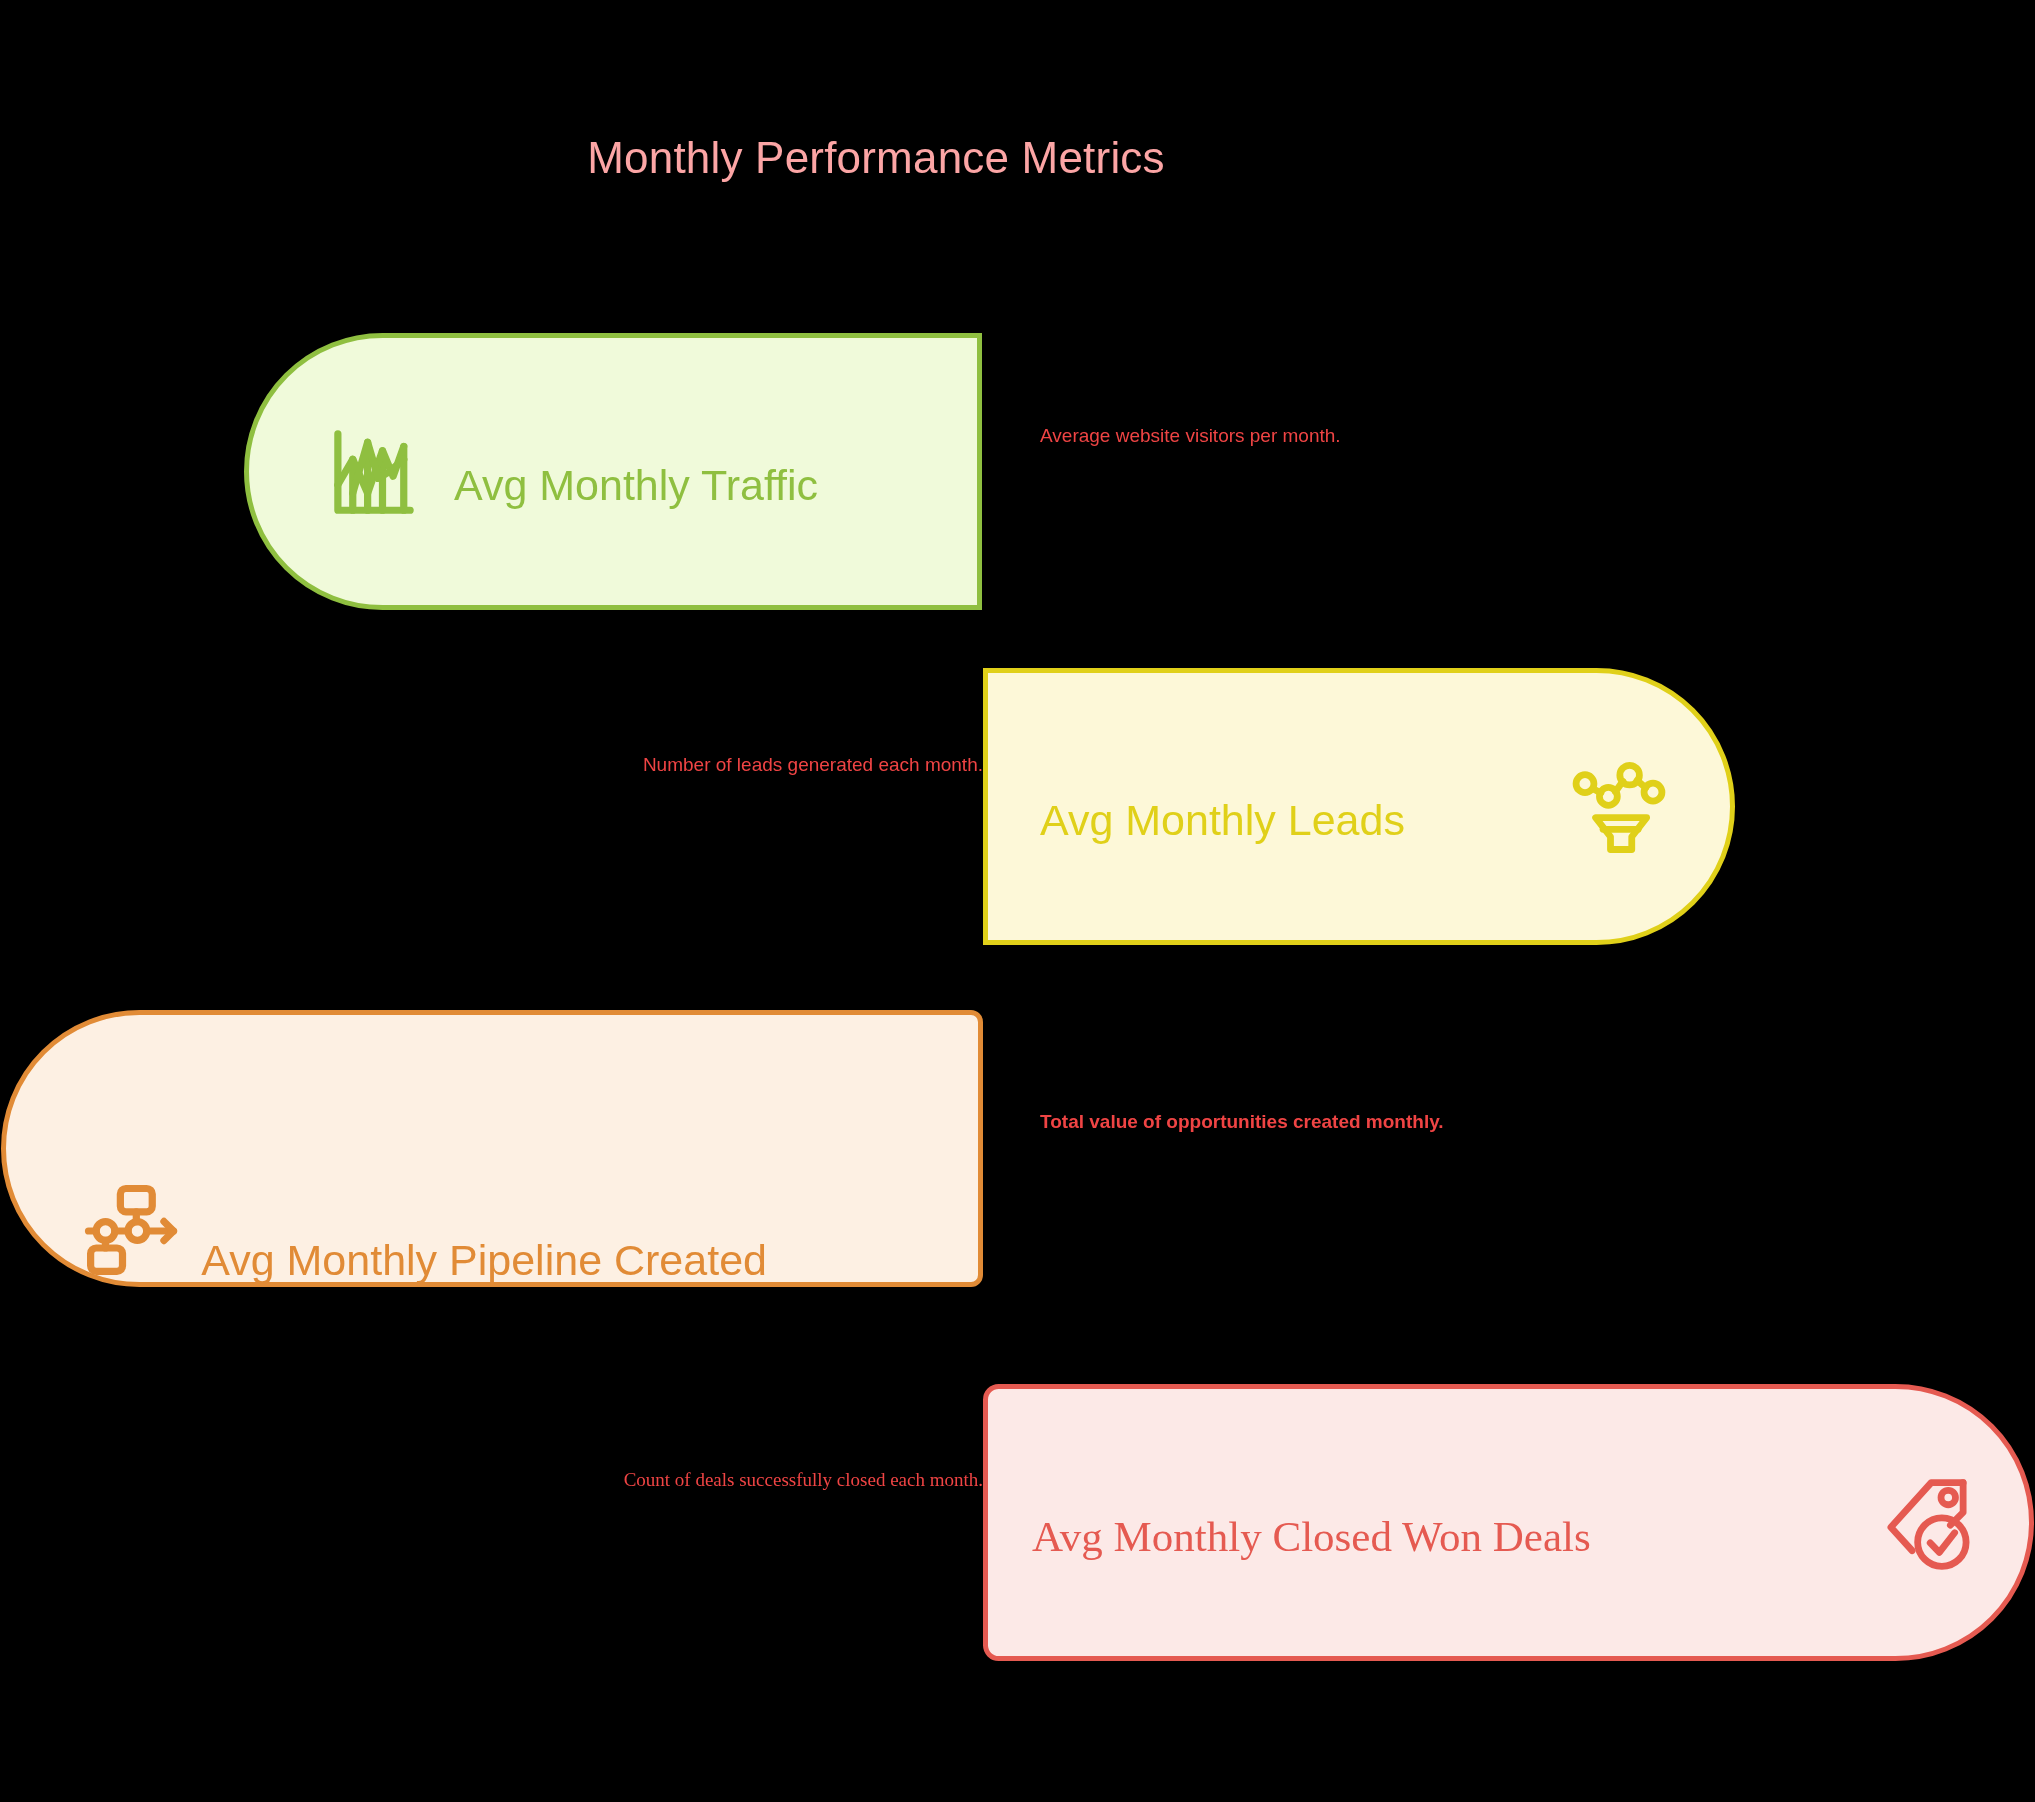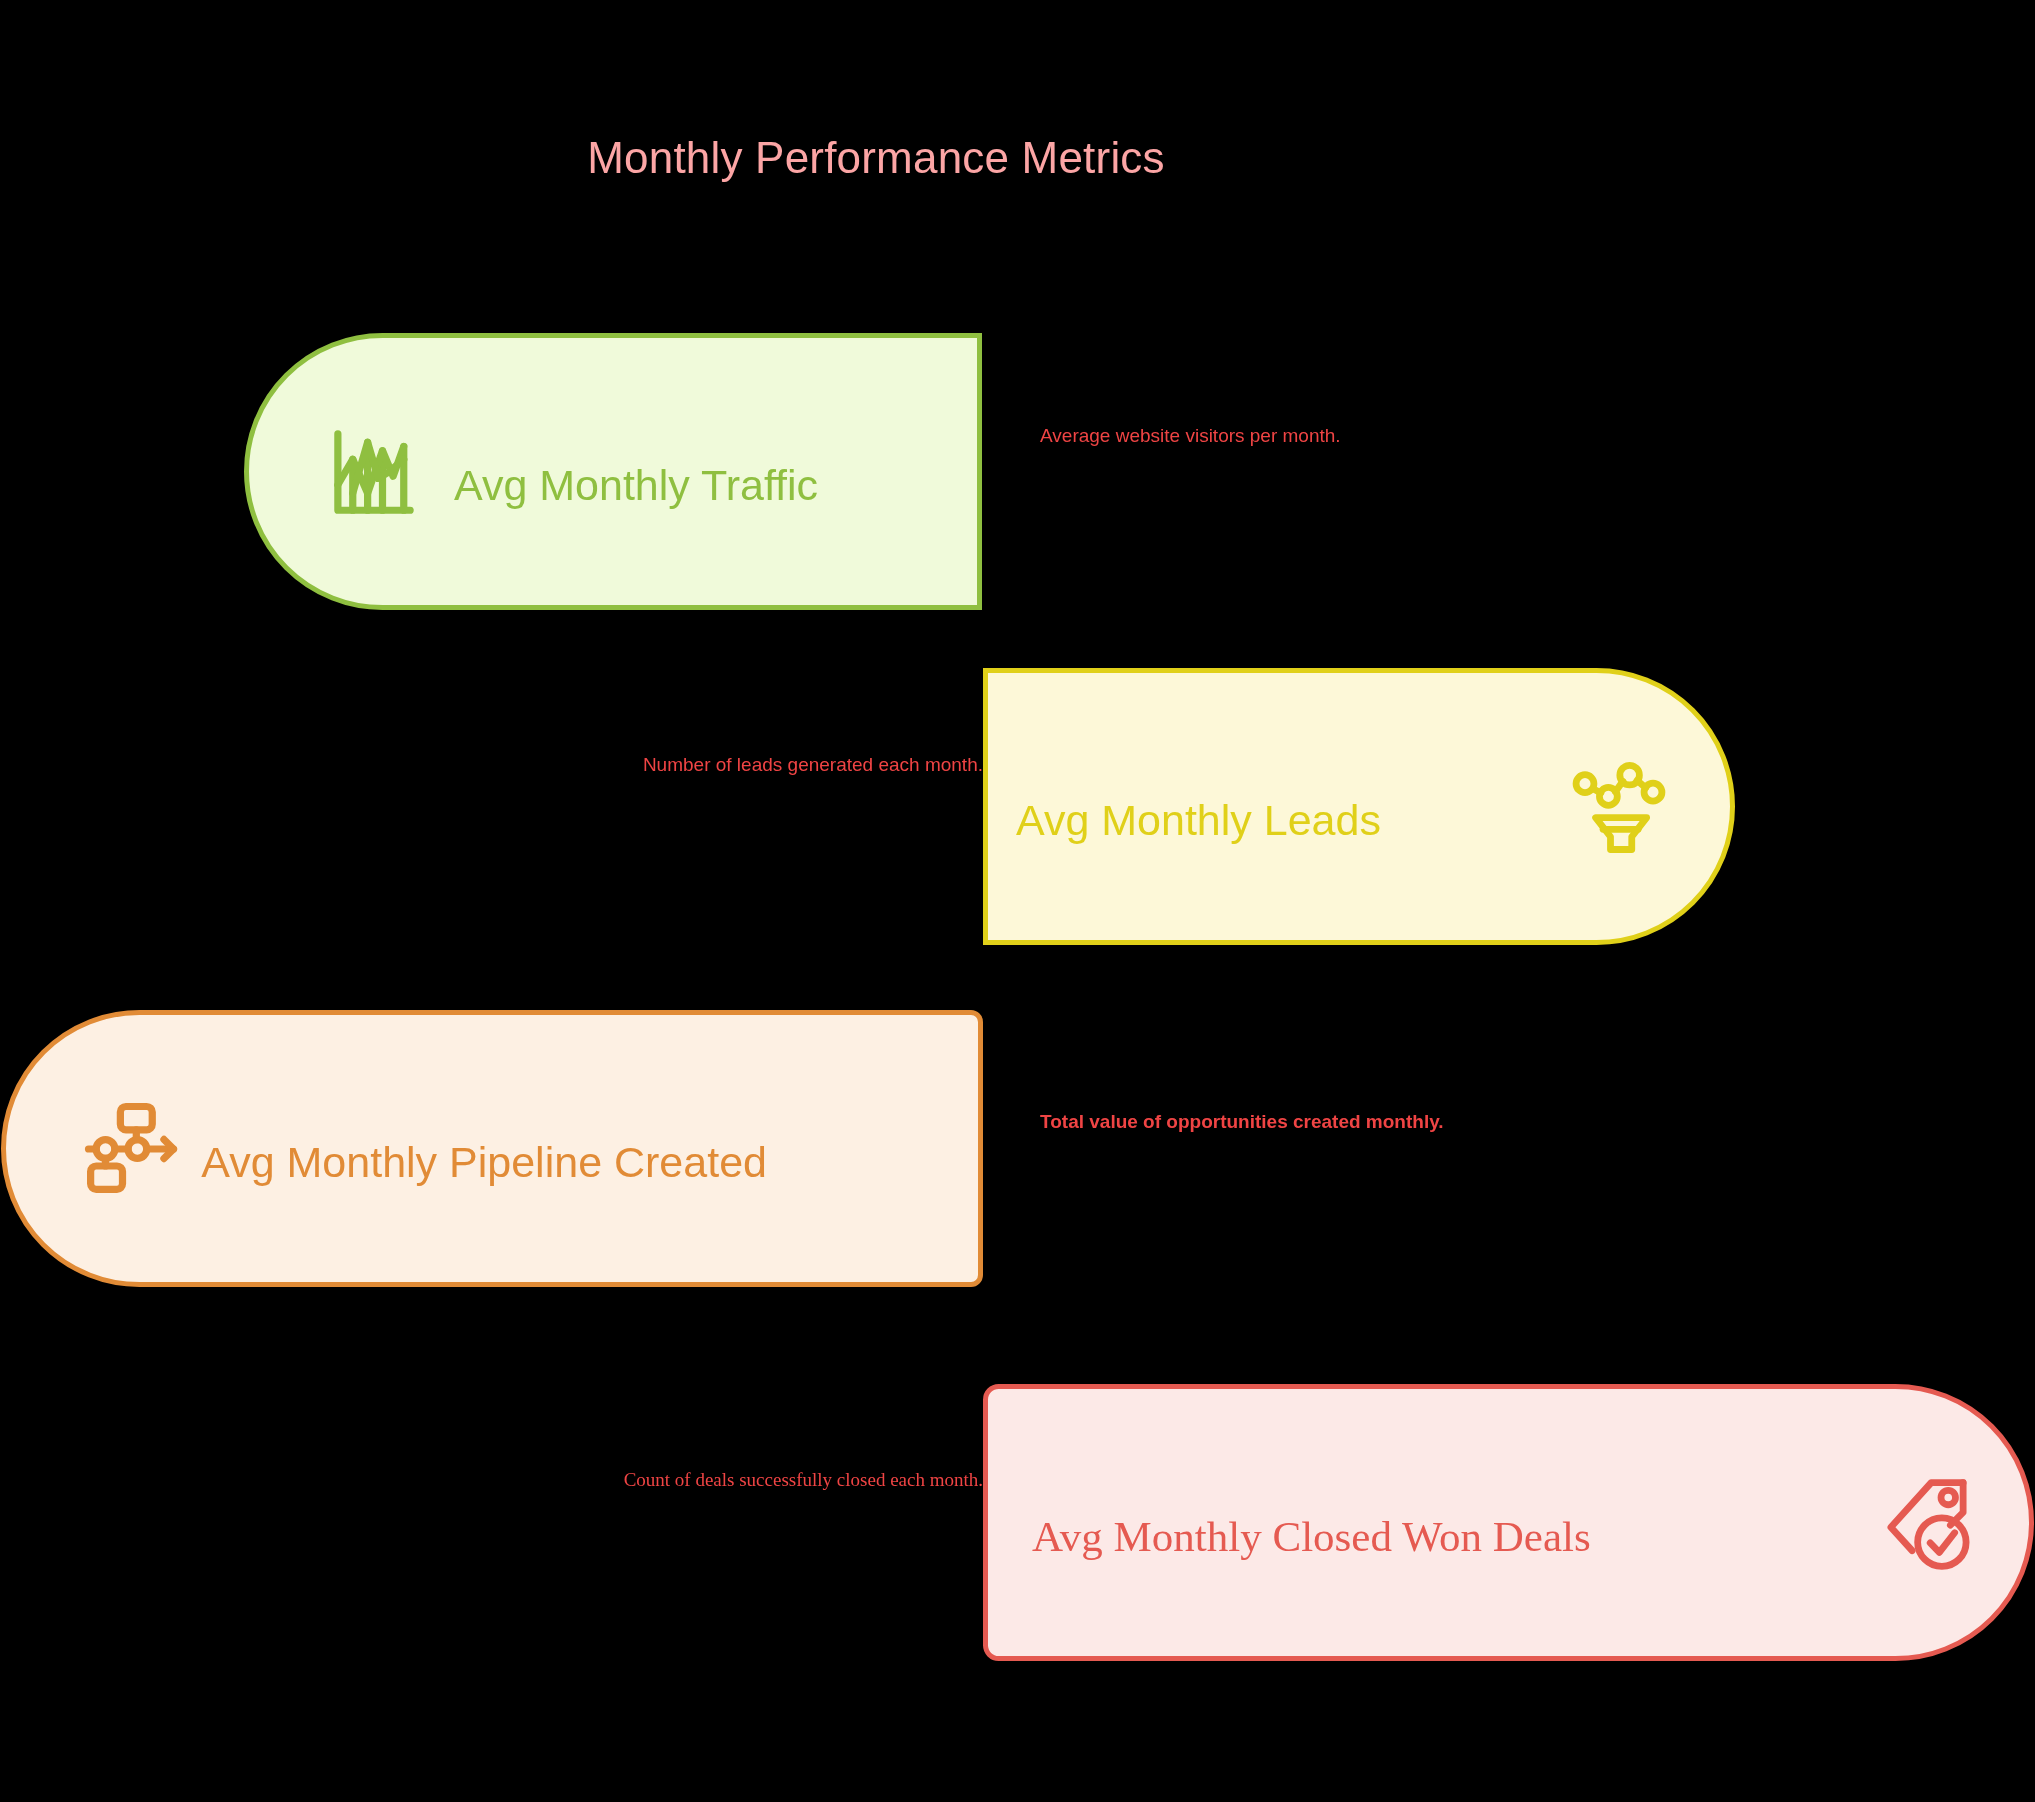--- a/index.html
+++ b/index.html
@@ -66,35 +66,36 @@
   }
   
   #card-1 {
     left: 983px;
     top: 9.2px;
     width: 752px;
     height: 277px;
     background: #fdf8d8;
     border-color: #e0d019;
     border-radius: 0 139px 139px 0;
-    padding-left: 28px;
+    padding-left: 52px;
     padding-right: 60px;
     justify-content: space-between;
   }
   
   #card-2 {
     left: 0.9px;
     top: 9.2px;
     width: 982px;
     height: 277px;
     background: #fdf0e3;
     border-color: #e18b36;
     border-radius: 139px 12px 12px 139px;
     padding-left: 74px;
     justify-content: flex-start;
+    align-items: flex-end;
   }
   
   #card-3 {
     left: 983px;
     top: 9.2px;
     width: 1051px;
     height: 277px;
     background: #fce9e7;
     border-color: #e55a51;
     border-radius: 15.7px 139px 139px 15.7px;

